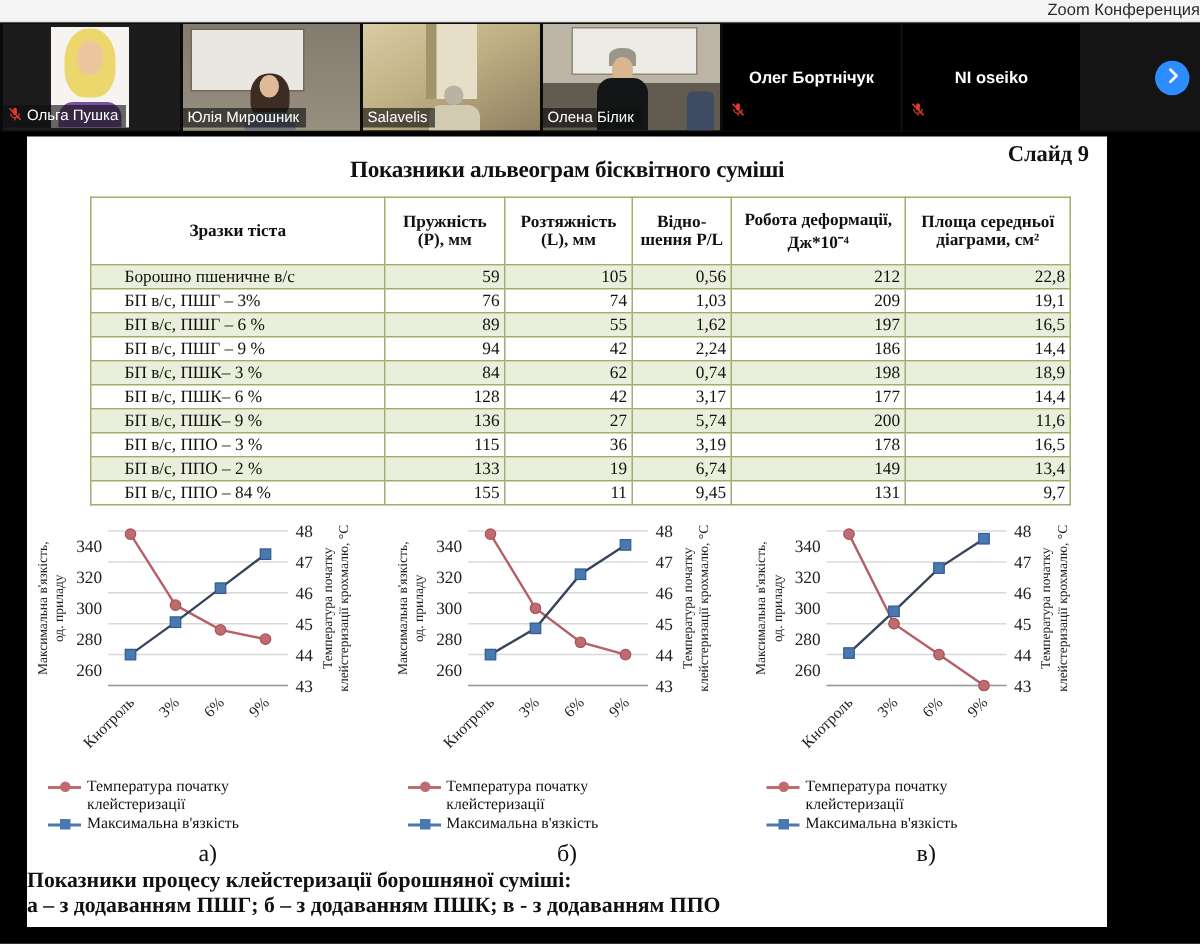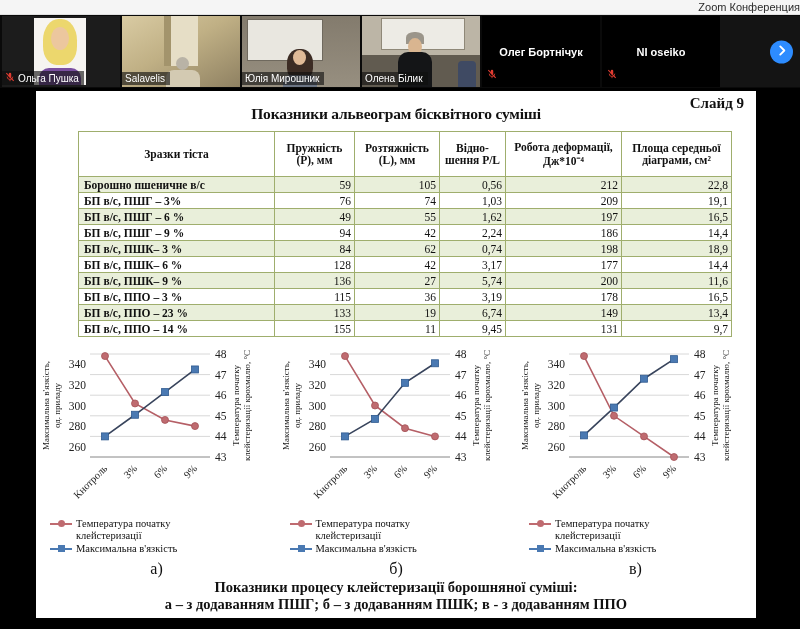--- a/index.html
+++ b/index.html
@@ -55,45 +55,45 @@
   .strip-rest { flex:1 1 auto; height:71px; position:relative; background:#141414; }
   .next-btn {
     position:absolute; right:7px; top:50%; transform:translateY(-50%);
     width:23px; height:23px; border-radius:50%; background:#2d8cff; border:none;
     display:flex; align-items:center; justify-content:center; cursor:pointer;
   }
 
   
   .stage { height:541px; background:#000; position:relative; }
   .slide {
-    position:absolute; left:36px; top:3px; width:720px; height:527px; background:#fff;
+    position:absolute; left:18px; top:3px; width:720px; height:527px; background:#fff;
     font-family:"Liberation Serif", serif; color:#111;
   }
   .slide-number { position:absolute; top:4px; right:12px; font-weight:700; font-size:15px; }
   .slide-title { text-align:center; font-weight:700; font-size:15.5px; padding-top:14px; letter-spacing:-0.2px; }
 
   table.alveo { position:absolute; left:42px; top:40px; border-collapse:collapse; table-layout:fixed; }
   table.alveo th, table.alveo td { border:1px solid #9fae6d; font-size:11.5px; overflow:hidden; }
   table.alveo th { height:45px; font-weight:700; padding:0 3px; text-align:center; background:#fff; }
   table.alveo td { height:16px; padding:0 3px; text-align:right; background:#fff; }
-  table.alveo td.lbl { text-align:left; font-weight:700; padding-left:5px;margin-left:40px; }
+  table.alveo td.lbl { text-align:left; font-weight:400; padding-left:22px;margin-left:40px; }
   table.alveo tr.green td { background:#e9efda; }
 
   .charts { position:absolute; left:2px; top:253px; width:716px; display:flex; justify-content:space-between; }
   .chart-block { width:237px; display:flex; flex-direction:column; align-items:center; }
   .chart-block svg text { font-family:"Liberation Serif", serif; fill:#222; }
   .legend { width:170px; margin-top:2px; align-self:flex-start; margin-left:12px; }
   .legend-item { display:flex; align-items:flex-start; gap:4px; font-size:10.5px; line-height:11.5px; margin-bottom:2px; }
   .lmark { position:relative; width:22px; height:11px; flex:0 0 auto; }
   .lmark .lline { position:absolute; left:0; right:0; top:5px; height:1.5px; }
   .lmark .ldot { position:absolute; left:8px; top:2px; width:7px; height:7px; border-radius:50%; }
   .lmark .lsq { position:absolute; left:8px; top:2px; width:7px; height:7px; }
   .sub-label { font-size:16px; margin-top:3px; text-align:center; }
 
-  .caption { position:absolute; bottom:5px; left:0; width:100%; text-align:center; font-weight:700; font-size:14.5px; line-height:17px; }
+  .caption { position:absolute; bottom:5px; left:0; width:100%; font-weight:700; font-size:14.5px; line-height:17px; }
 </style>
 </head>
 <body>
 
 <div class="titlebar">
   <span>Zoom Конференция</span>
 </div>
 
 <div class="video-strip">
 
@@ -109,40 +109,40 @@
             <rect x="4.5" y="1" width="3" height="5.6" rx="1.5" fill="#e03c31"></rect>
             <path d="M2.6 5.6a3.4 3.4 0 0 0 6.8 0" fill="none" stroke="#e03c31" stroke-width="1"></path>
             <line x1="6" y1="9" x2="6" y2="11" stroke="#e03c31" stroke-width="1"></line>
             <line x1="1.6" y1="1.4" x2="10.4" y2="10.6" stroke="#e03c31" stroke-width="1.3"></line>
           </svg>
       </span>
       <span>Ольга Пушка</span>
     </div>
   </div>
 
-  <div class="tile">
-    <div class="room-beige">
-      <div class="win"></div>
-        <div class="p-head"></div>
-        <div class="p-body"></div>
-    </div>
-    <div class="name-tag">
-      <span>Salavelis</span>
-    </div>
-  </div>
-
   <div class="tile active">
     <div class="room-screen">
       <div class="screen"></div>
         <div class="hair"></div>
         <div class="face"></div>
         <div class="body"></div>
     </div>
     <div class="name-tag">
       <span>Юлія Мирошник</span>
+    </div>
+  </div>
+
+  <div class="tile">
+    <div class="room-beige">
+      <div class="win"></div>
+        <div class="p-head"></div>
+        <div class="p-body"></div>
+    </div>
+    <div class="name-tag">
+      <span>Salavelis</span>
     </div>
   </div>
 
   <div class="tile">
     <div class="room-board">
       <div class="board"></div>
         <div class="hair"></div>
         <div class="face"></div>
         <div class="body"></div>
         <div class="chair"></div>
@@ -223,21 +223,21 @@
           <tr>
             <td class="lbl">БП в/с, ПШГ – 3%</td>
             <td>76</td>
             <td>74</td>
             <td>1,03</td>
             <td>209</td>
             <td>19,1</td>
           </tr>
           <tr class="green">
             <td class="lbl">БП в/с, ПШГ – 6 %</td>
-            <td>49</td>
+            <td>89</td>
             <td>55</td>
             <td>1,62</td>
             <td>197</td>
             <td>16,5</td>
           </tr>
           <tr>
             <td class="lbl">БП в/с, ПШГ – 9 %</td>
             <td>94</td>
             <td>42</td>
             <td>2,24</td>
@@ -270,29 +270,29 @@
           </tr>
           <tr>
             <td class="lbl">БП в/с, ППО – 3 %</td>
             <td>115</td>
             <td>36</td>
             <td>3,19</td>
             <td>178</td>
             <td>16,5</td>
           </tr>
           <tr class="green">
-            <td class="lbl">БП в/с, ППО – 23 %</td>
+            <td class="lbl">БП в/с, ППО – 2 %</td>
             <td>133</td>
             <td>19</td>
             <td>6,74</td>
             <td>149</td>
             <td>13,4</td>
           </tr>
           <tr>
-            <td class="lbl">БП в/с, ППО – 14 %</td>
+            <td class="lbl">БП в/с, ППО – 84 %</td>
             <td>155</td>
             <td>11</td>
             <td>9,45</td>
             <td>131</td>
             <td>9,7</td>
           </tr>
         </tbody>
     </table>
 
     <div class="charts">

